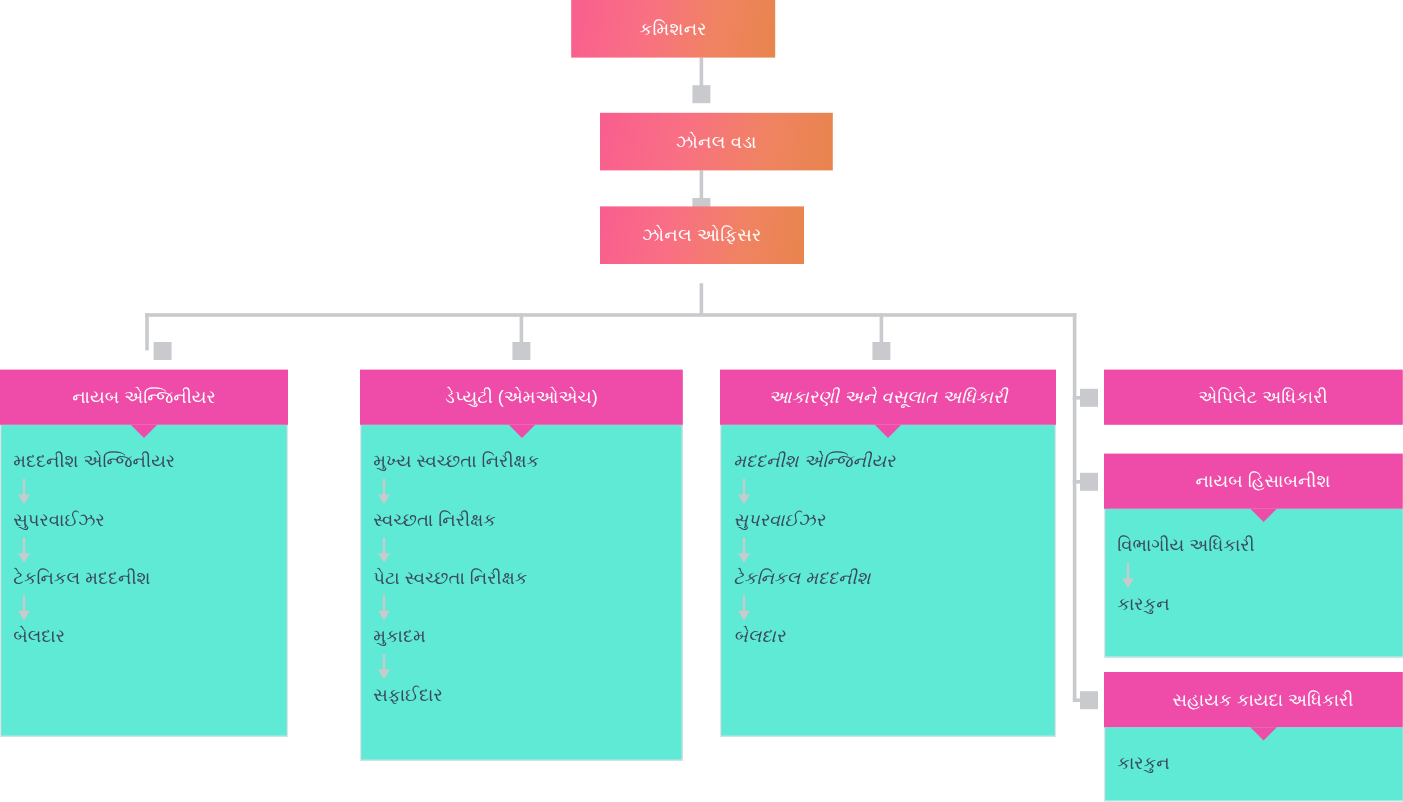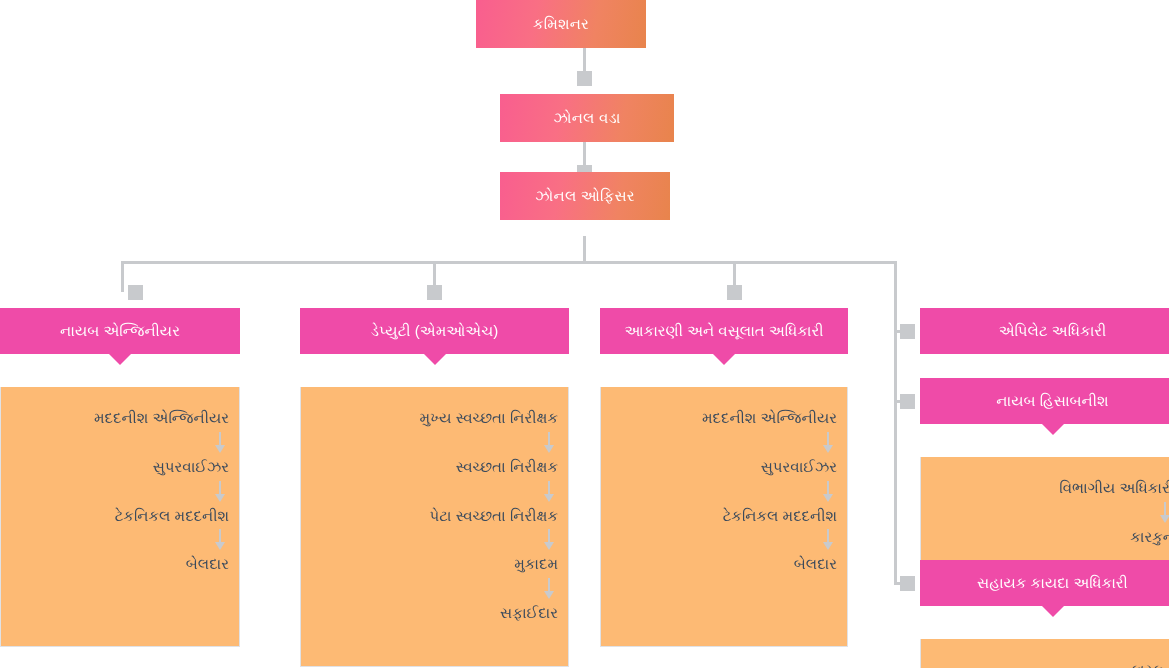--- a/index.html
+++ b/index.html
@@ -81,29 +81,28 @@
     position: absolute;
     left: 50%;
     bottom: -11px;
     margin-left: -11px;
     width: 0; height: 0;
     border-left: 11px solid transparent;
     border-right: 11px solid transparent;
     border-top: 11px solid #ef4ba8;
   }
   .card-body {
-    background: #fdba74;
+    background: #5eead4;
     border: 1px solid #e0e2e6;
     border-top: none;
     box-sizing: border-box;
     padding: 22px 10px 16px;
     display: flex;
     flex-direction: column;
-    align-items: flex-end;
-    margin-top: 33px;
+    align-items: flex-start;
   }
 
   .item {
     color: #3a4a5c;
     font-size: 15px;
     text-align: center;
     line-height: 1.25;
     white-space: nowrap;
   }
   .arrow {
@@ -149,21 +148,21 @@
     <div class="cnode" style="left:900px; top:394px;"></div>
 
     <div class="cline-h" style="left:894px; top:582px; width:14px;"></div>
     <div class="cnode" style="left:900px; top:576px;"></div>
   </div>
 
   <div class="top-box" style="left:476px; top:0px; width:170px; height:48px;">
     <span>કમિશનર</span>
   </div>
 
-  <div class="top-box" style="left:500px; top:94px; width:174px; height:48px;">
+  <div class="top-box" style="left:500px; top:94px; width:194px; height:48px;">
     <span>ઝોનલ વડા</span>
   </div>
 
   <div class="top-box" style="left:500px; top:172px; width:170px; height:48px;">
     <span>ઝોનલ ઓફિસર</span>
   </div>
 
   <div class="card" style="left:0px; top:308px; width:240px;">
     <div class="card-head">
       <span>નાયબ એન્જિનીયર</span>
@@ -224,21 +223,21 @@
       <div class="arrow">
         <svg width="18" height="26" viewBox="0 0 18 26">
             <rect x="8" y="2" width="2" height="14" fill="#c8cacd"></rect>
             <polygon points="4,15 14,15 9,23" fill="#c8cacd"></polygon>
           </svg>
       </div>
       <div class="item">સફાઈદાર</div>
     </div>
   </div>
 
-  <div class="card" style="left:600px; top:308px; width:248px;">
+  <div class="card" style="left:600px; top:308px; width:280px;font-style:italic;">
     <div class="card-head">
       <span>આકારણી અને વસૂલાત અધિકારી</span>
     </div>
     <div class="card-body" style="height:260px;">
       <div class="item">મદદનીશ એન્જિનીયર</div>
       <div class="arrow">
         <svg width="18" height="26" viewBox="0 0 18 26">
             <rect x="8" y="2" width="2" height="14" fill="#c8cacd"></rect>
             <polygon points="4,15 14,15 9,23" fill="#c8cacd"></polygon>
           </svg>

